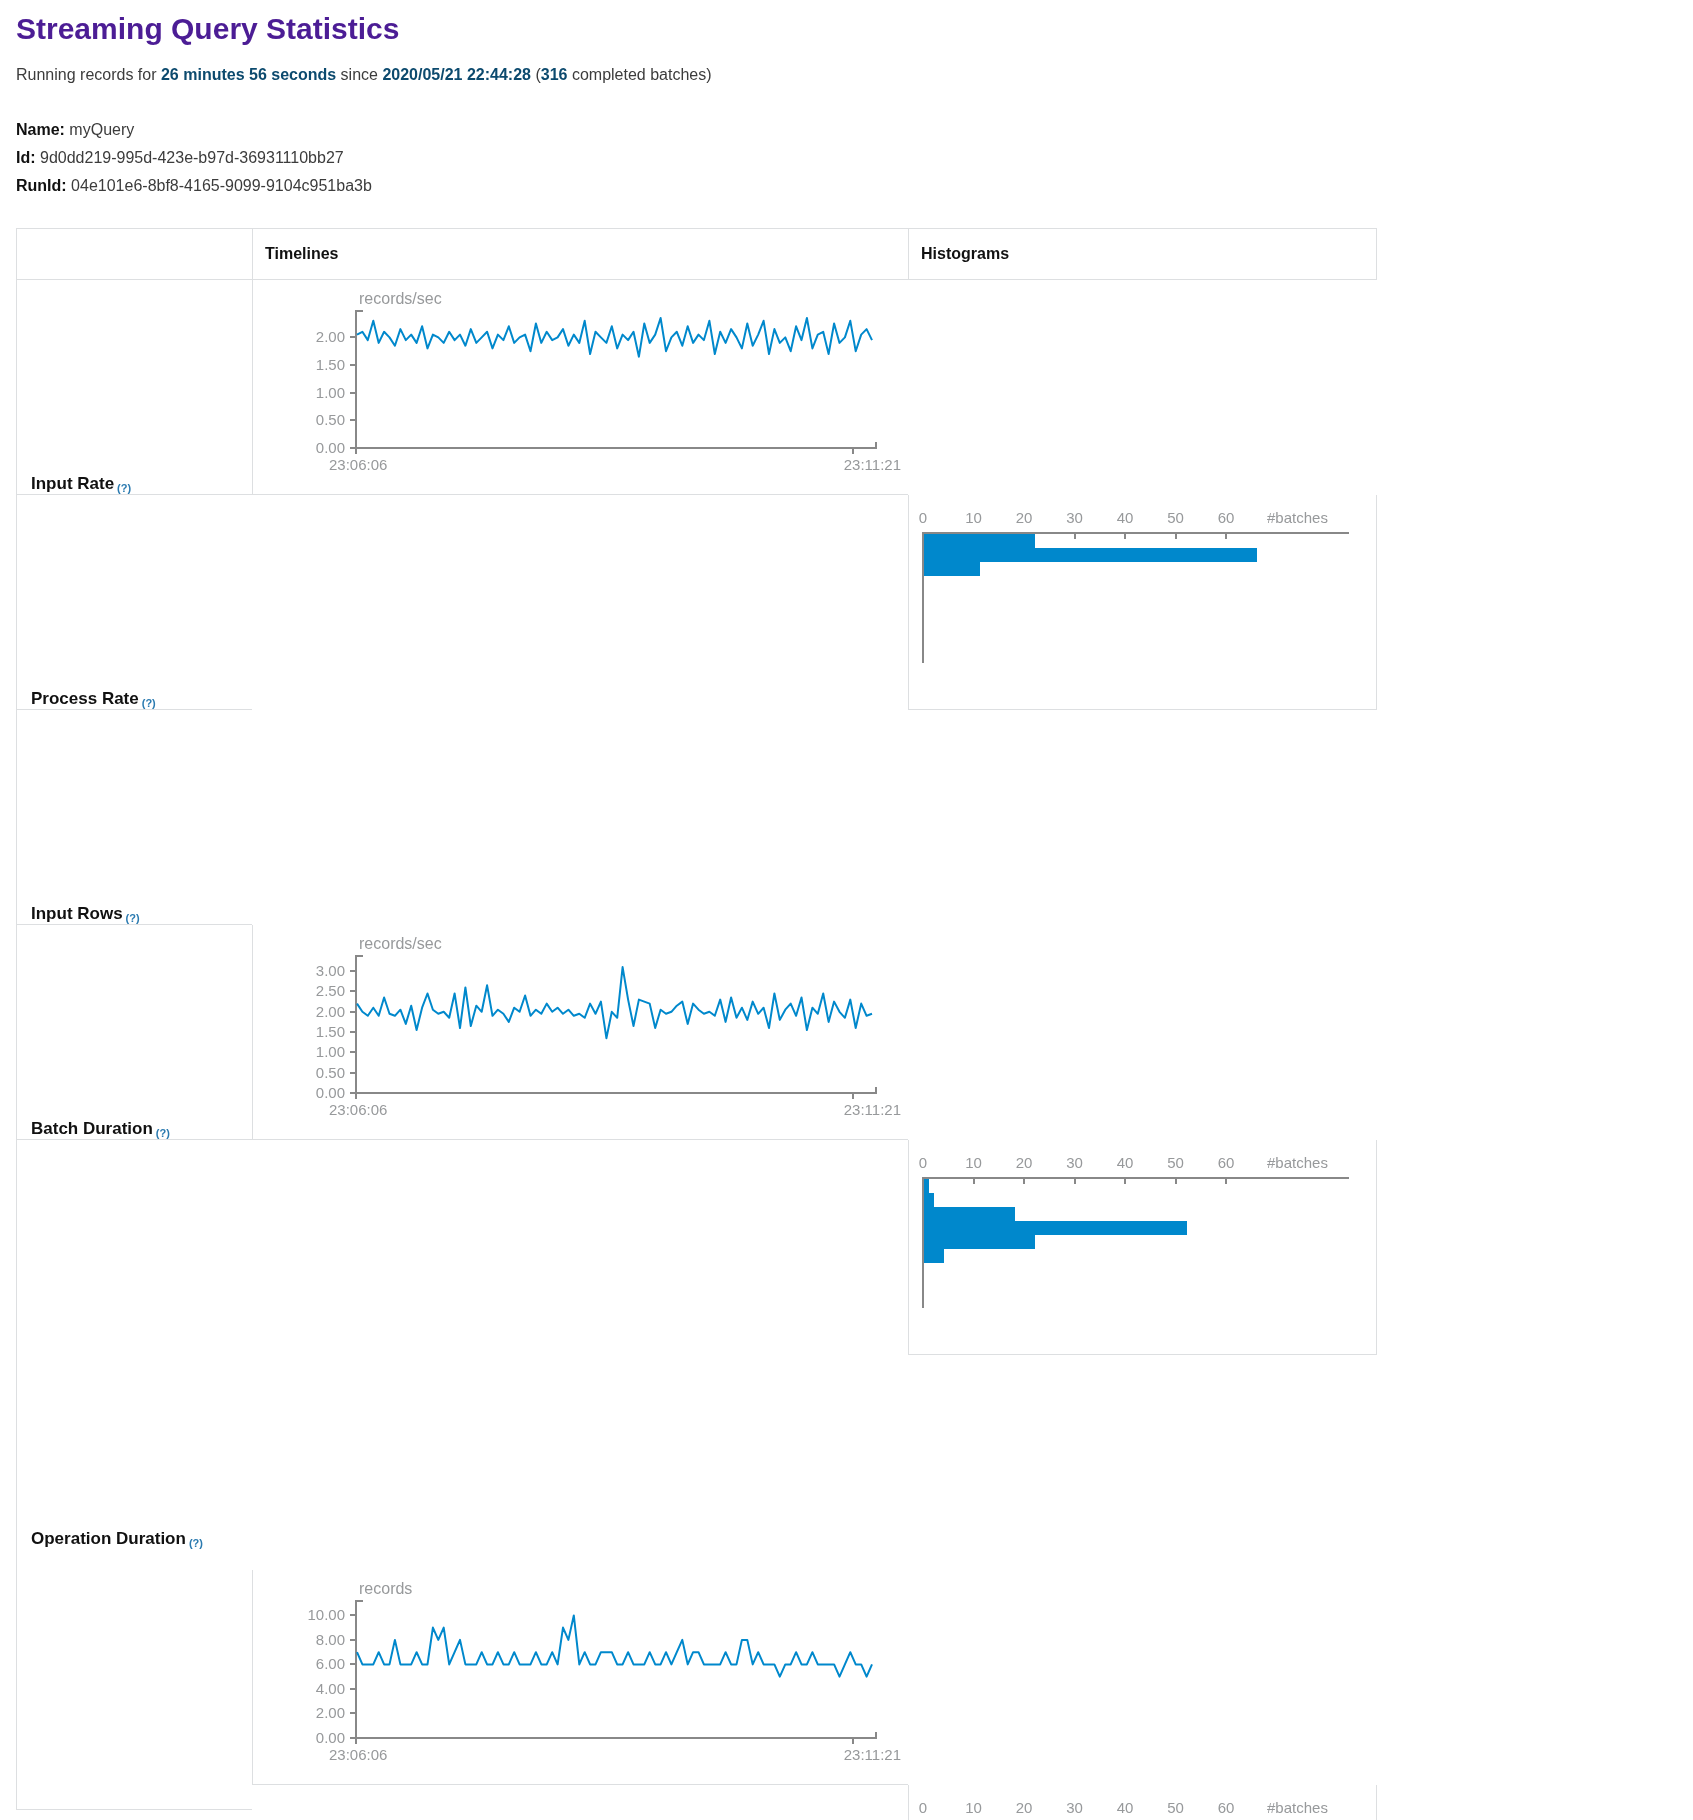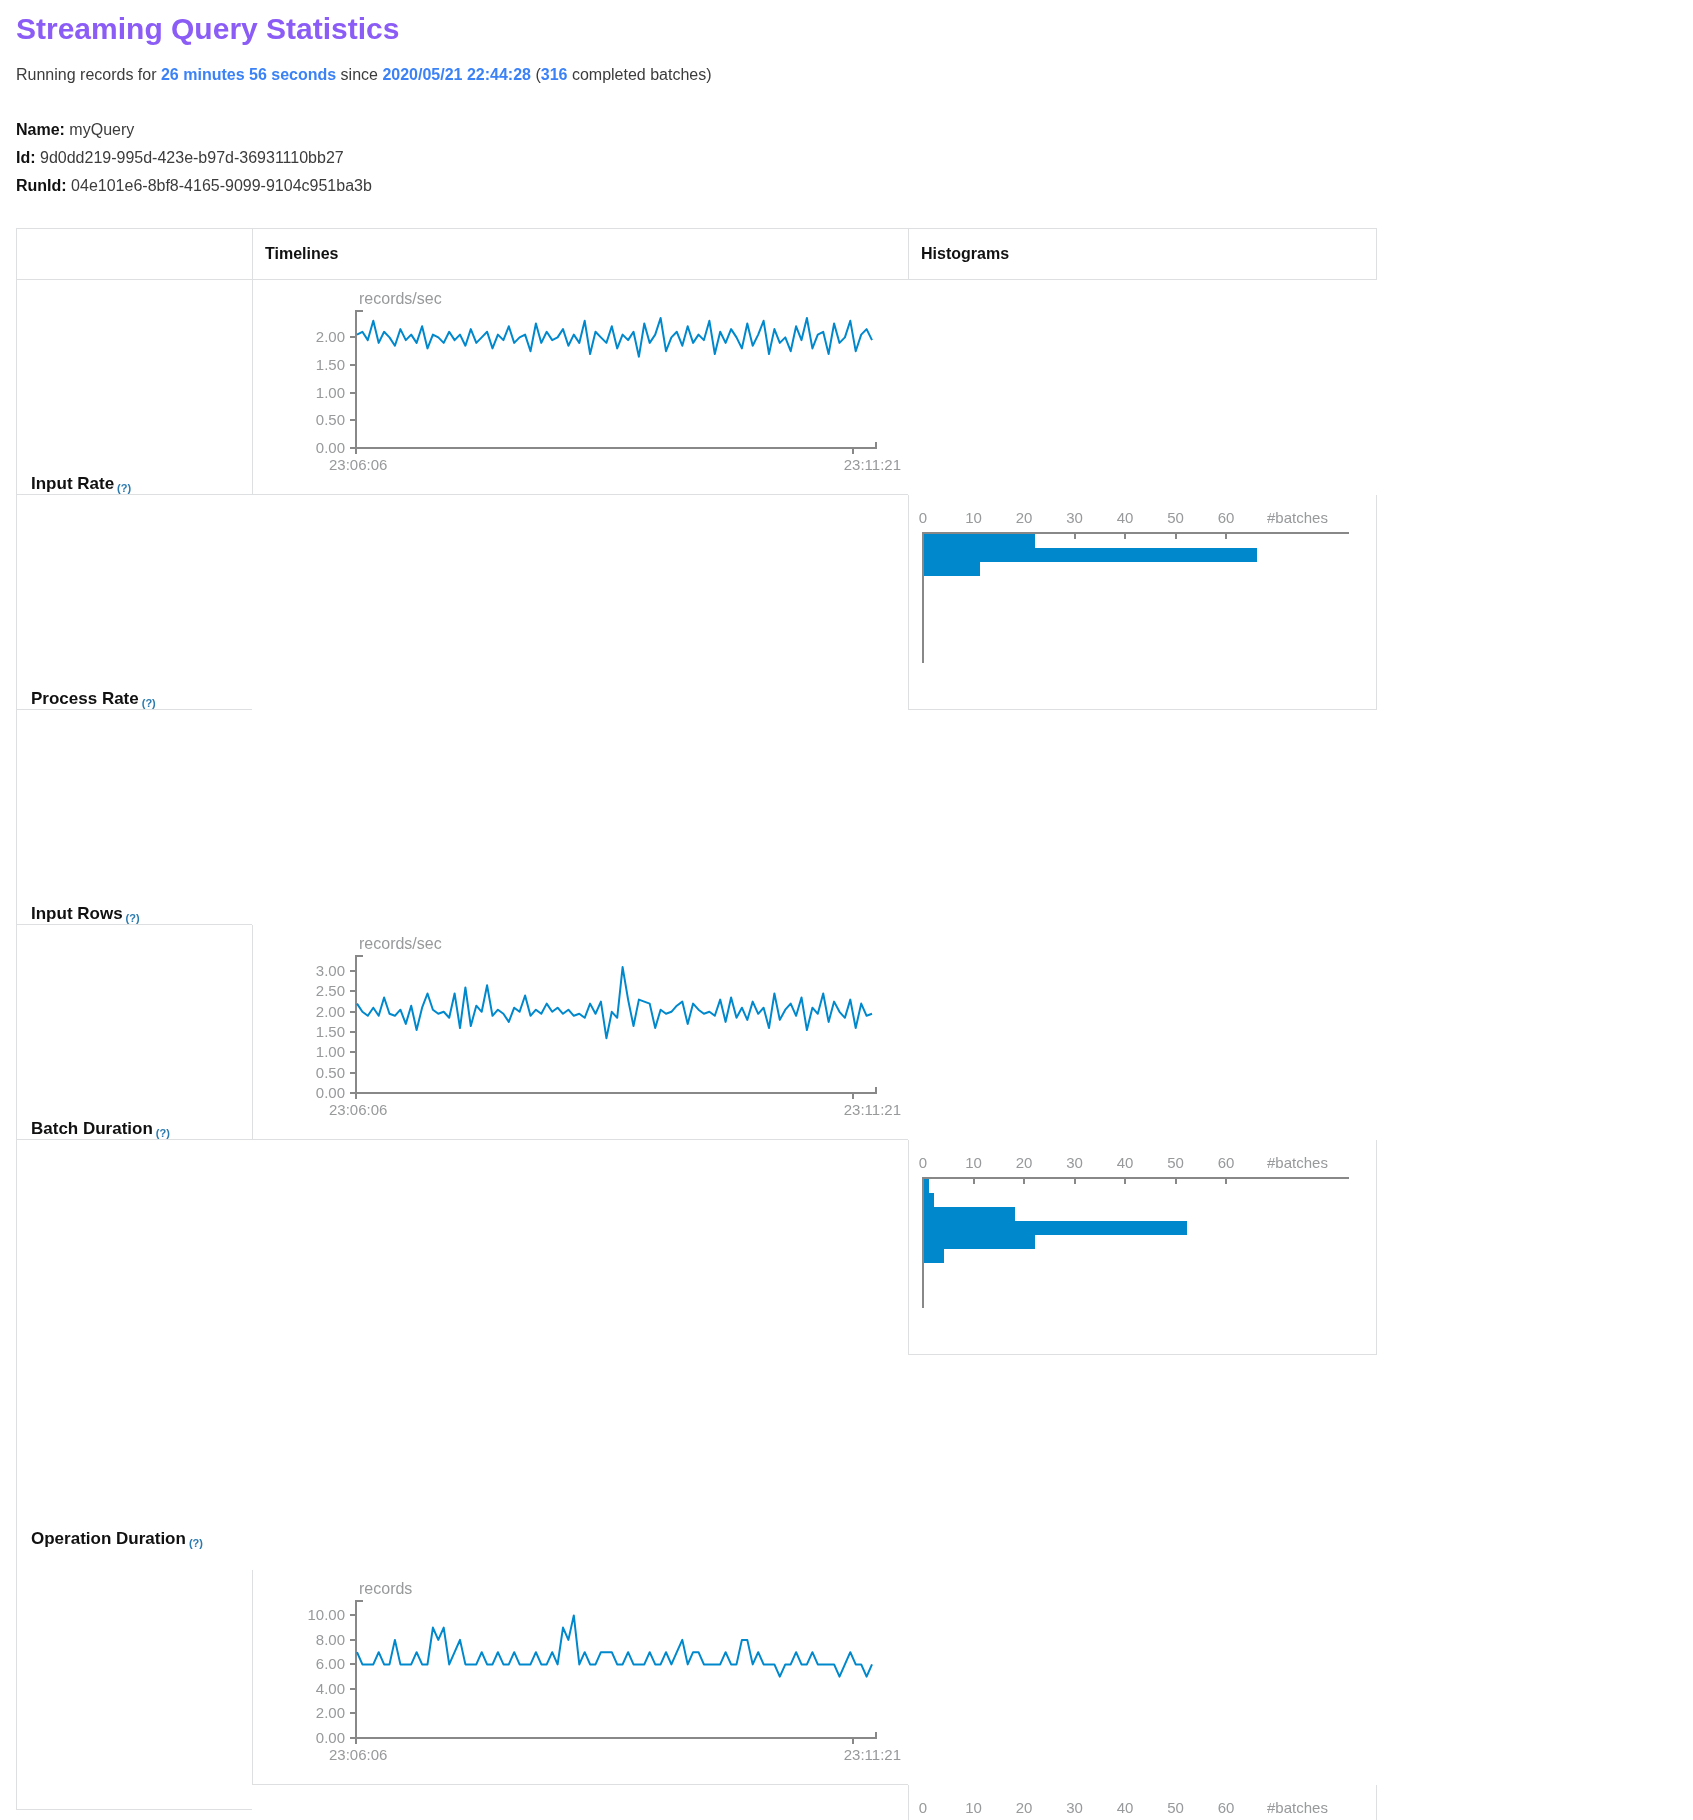--- a/index.html
+++ b/index.html
@@ -1,20 +1,20 @@
 <!DOCTYPE html>
 <html><head>
 <meta charset="utf-8">
 <style>
   html,body{margin:0;padding:0;background:#ffffff;}
   body{width:1693px;height:1820px;position:relative;font-family:"Liberation Sans",sans-serif;color:#1a1a1a;overflow:hidden;}
   .abs{position:absolute;}
-  #page-title{left:16px;top:12px;font-size:30px;font-weight:bold;color:#8b5cf6;}
+  #page-title{left:16px;top:12px;font-size:30px;font-weight:bold;color:#4c1d95;}
   #subtitle{left:16px;top:66px;font-size:16px;color:#3c3c3c;}
-  #subtitle b{color:#3b82f6;}
+  #subtitle b{color:#0c4a6e;}
   #query-info{left:16px;top:116px;font-size:16px;color:#3c3c3c;line-height:28px;}
   #query-info b{color:#111;}
   .cell{position:absolute;box-sizing:border-box;border:0 solid #dddfe1;background:#fff;}
   .bl{border-left-width:1px;padding-left:36px;} .bb{border-bottom-width:1px;} .bt{border-top-width:1px;} .br{border-right-width:1px;}
   .hdr-cell{display:flex;align-items:center;padding-left:12px;font-size:16px;font-weight:bold;color:#111;}
   .label-cell{display:flex;align-items:flex-end;padding-left:14px;font-size:17px;font-weight:bold;color:#111;}
   .qmark{color:#2a7ab0;font-size:11px;vertical-align:super;margin-left:3px;font-weight:bold;cursor:pointer;}
   .chart-cell{position:relative;}
   .chart-cell svg{position:absolute;left:0;top:0;}
   svg text{font-family:"Liberation Sans",sans-serif;fill:#97999b;font-size:15px;}

